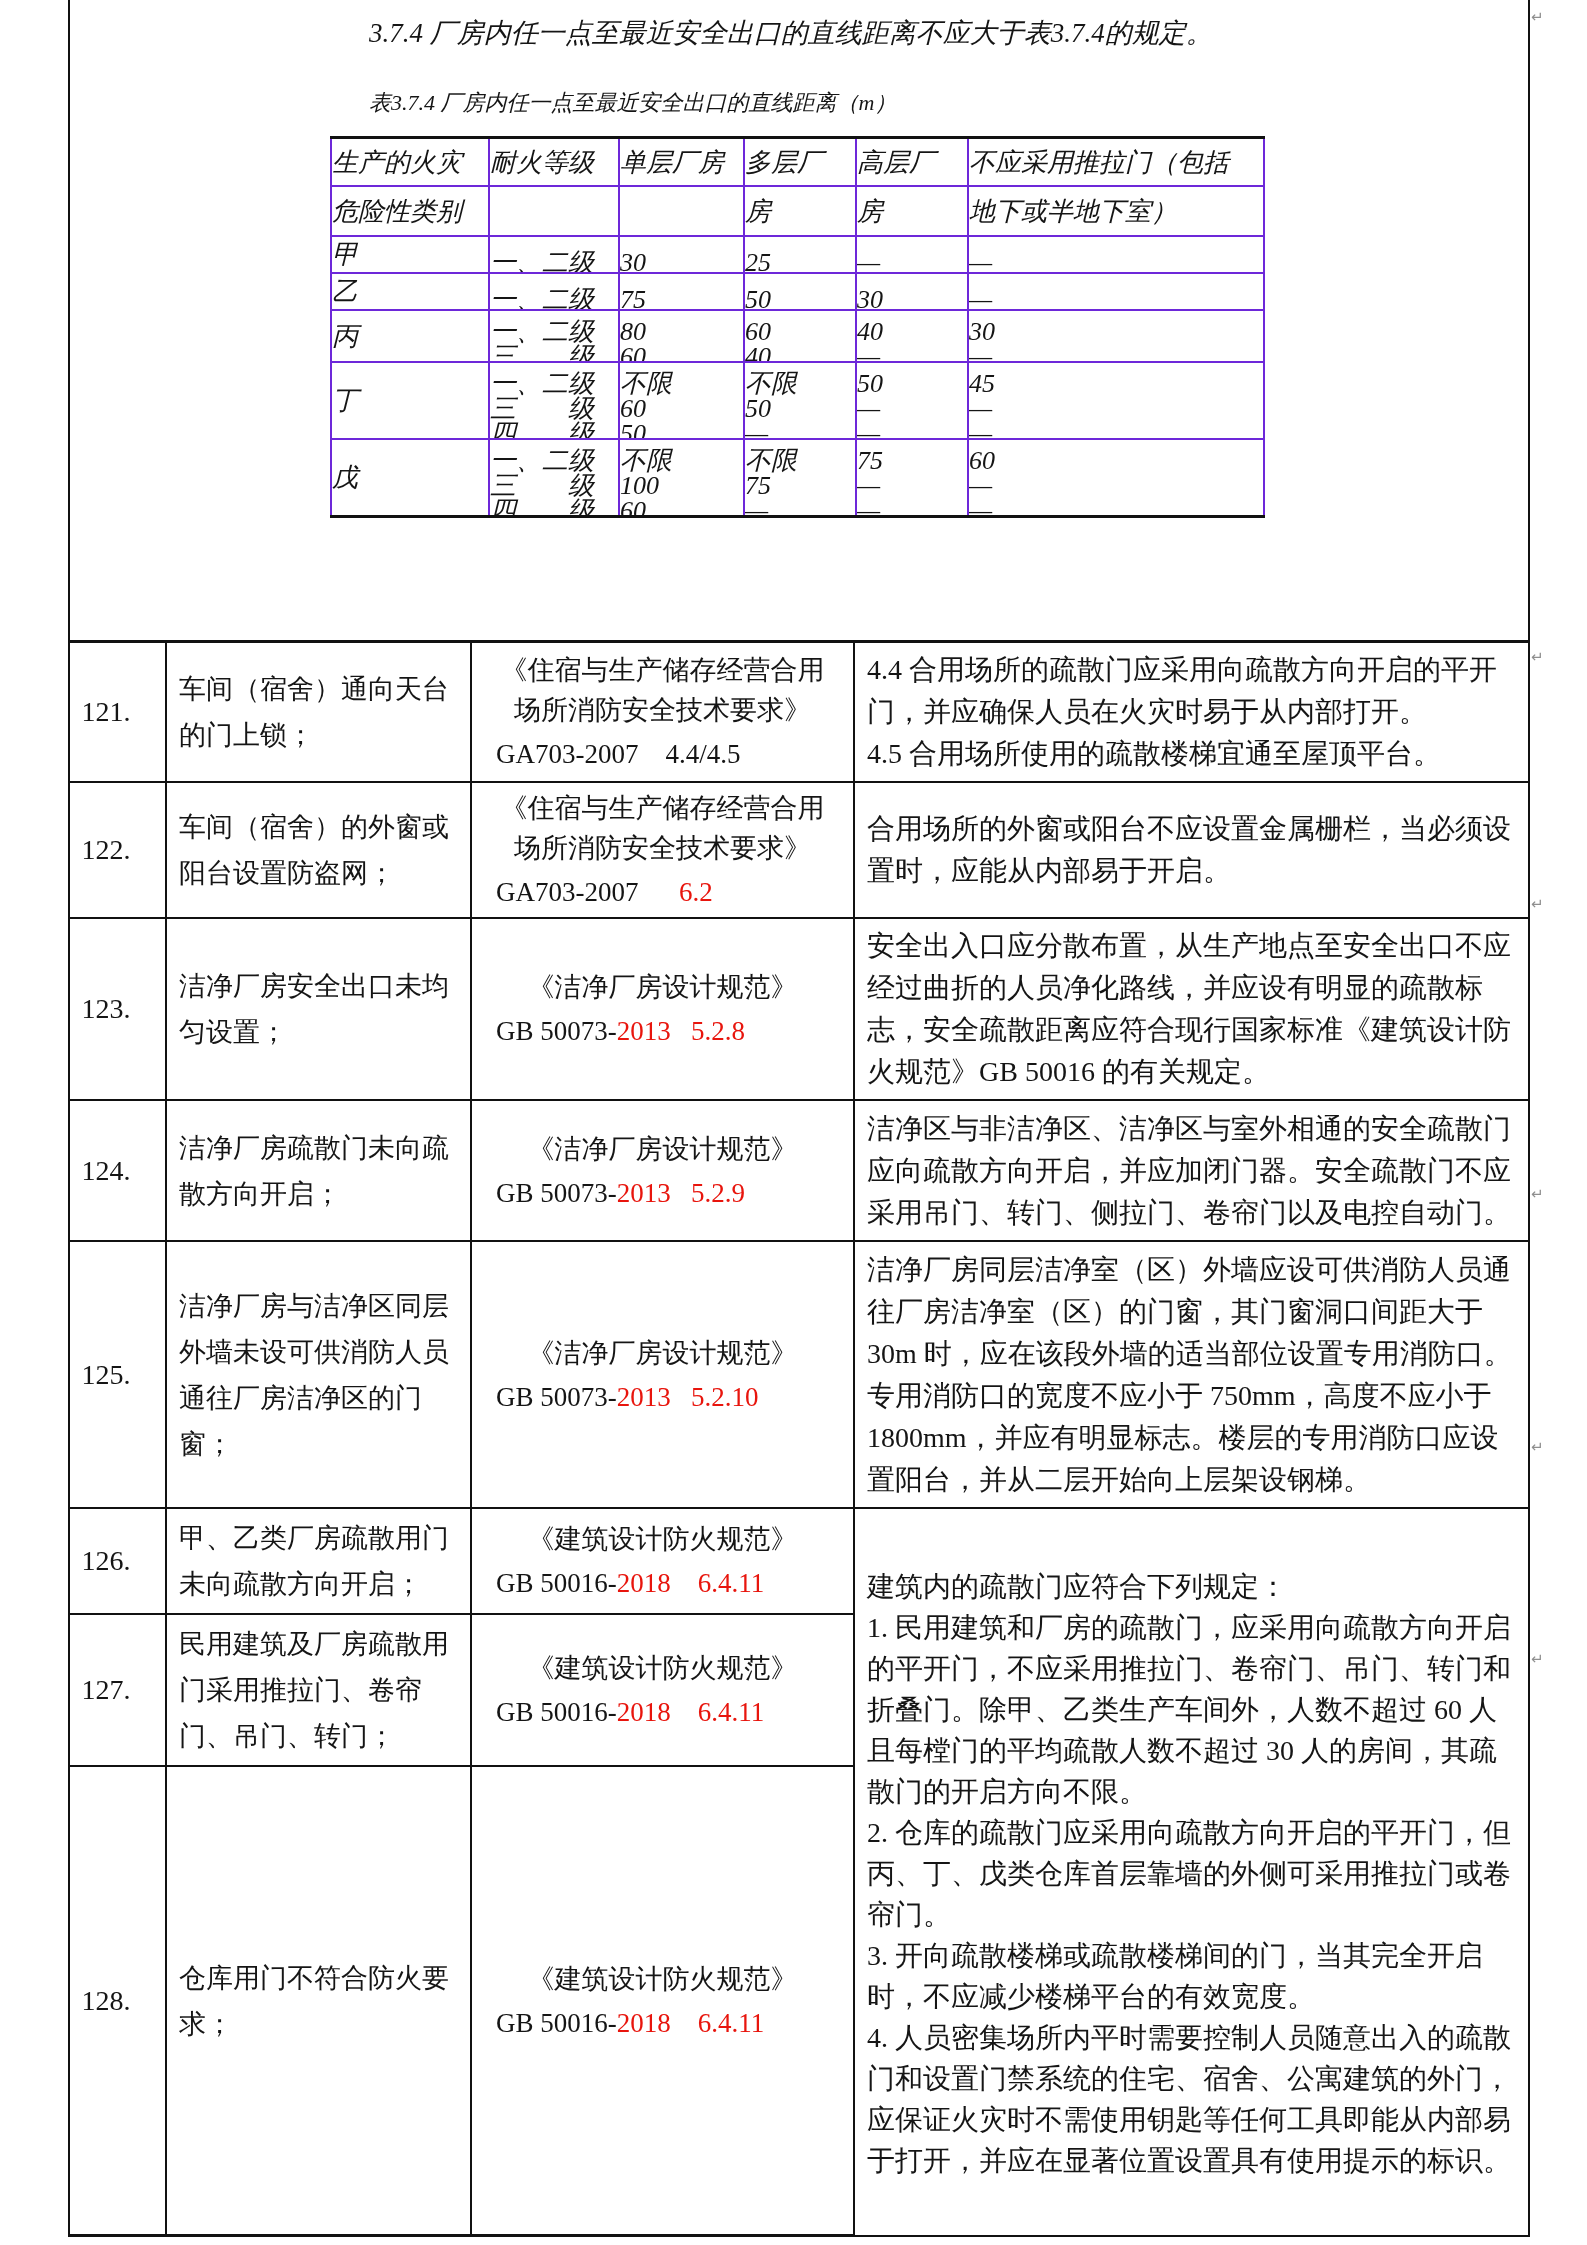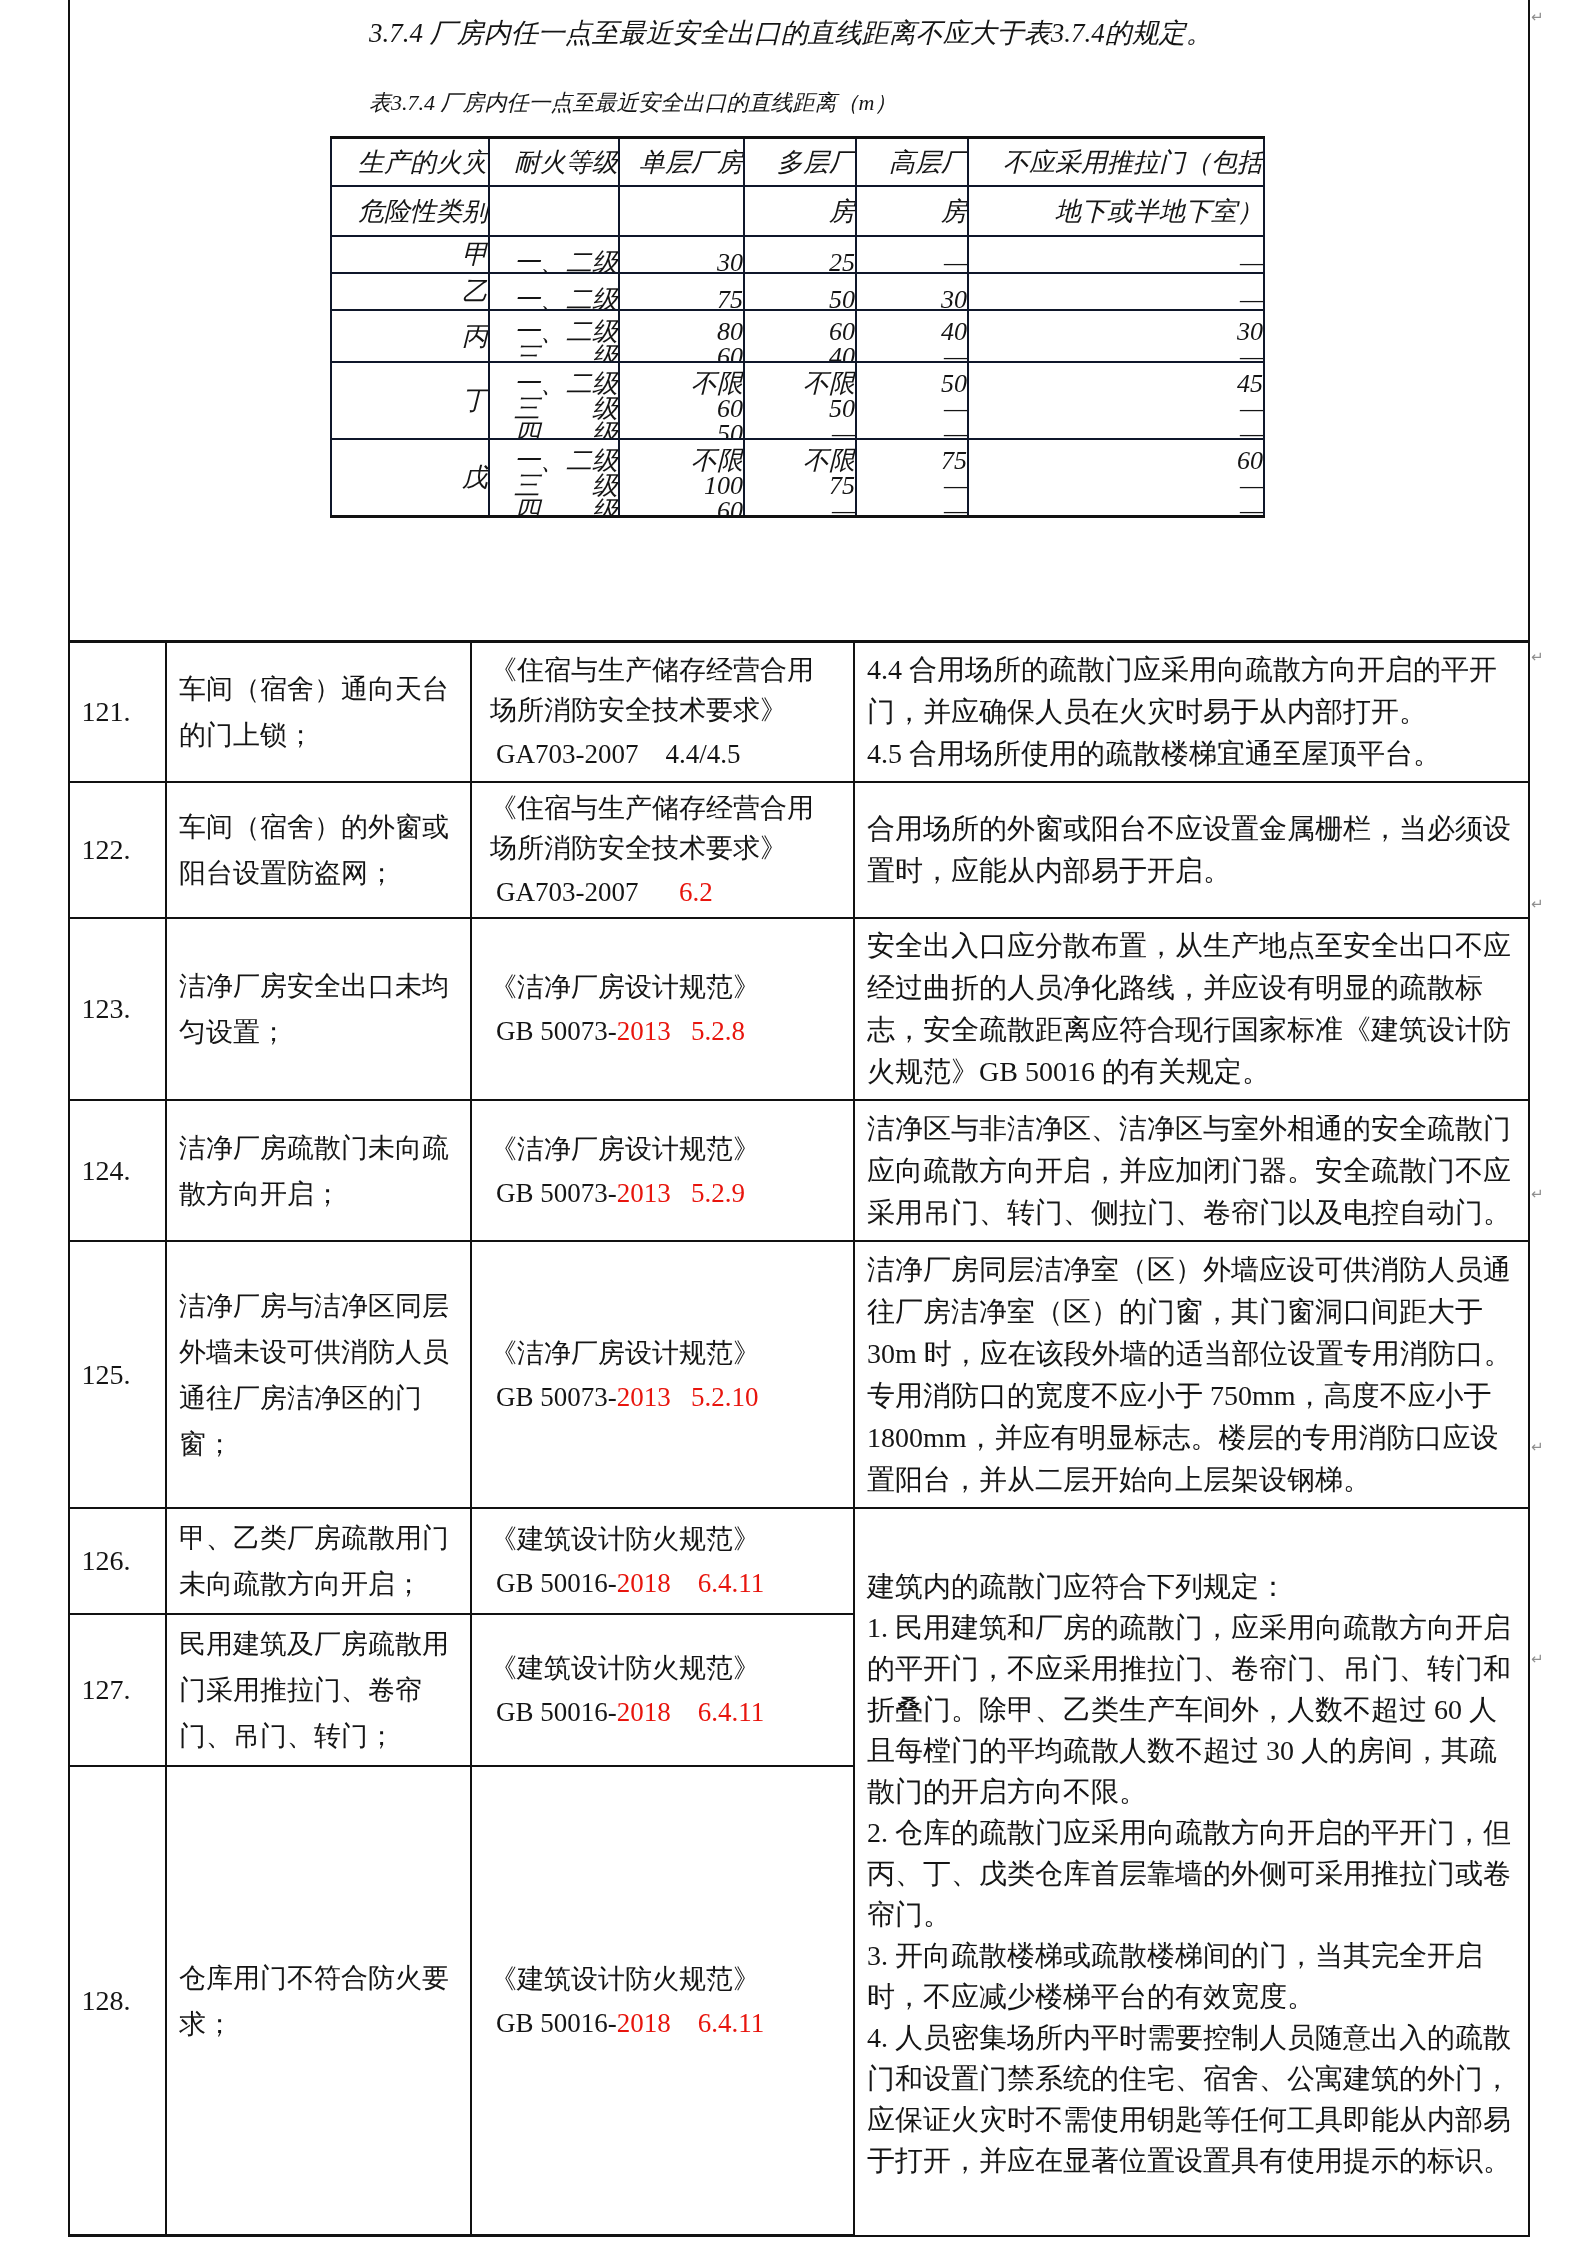--- a/index.html
+++ b/index.html
@@ -12,34 +12,34 @@
 
   
   table.outer{position:absolute;left:68px;top:0;width:1460px;border-collapse:collapse;table-layout:fixed;}
   table.outer td{border:2px solid #111;vertical-align:middle;overflow:hidden;}
   tr.row-a>td{border-top:none;border-bottom:3px solid #111;vertical-align:top;padding:0;height:640px;font-style:italic;}
   table.outer tr:last-child>td{border-bottom:3px solid #111;}
 
   td.c-no{text-align:center;font-size:28px;padding-right:24px;}
   td.c-issue{font-size:27px;line-height:46px;padding:6px 12px;text-align:left;}
   td.c-std{font-size:27px;line-height:40px;padding:4px 0;}
-  .std-title{margin:0;padding:0 18px;text-align:left;}
+  .std-title{margin:0;padding:0 18px;text-align:center;}
   .std-code{margin:4px 0 0 0;padding-left:24px;text-align:left;white-space:pre-wrap;}
   .red{color:var(--red,#e8150d);}
   td.c-detail{font-size:28px;line-height:42px;padding:6px 15px 6px 12px;text-align:left;white-space:pre-wrap;}
   td.c-detail-merged{line-height:41px;vertical-align:top;padding-top:10px;}
 
   tr.r121>td{height:112px;} tr.r122>td{height:122px;} tr.r123>td{height:168px;}
   tr.r124>td{height:127px;} tr.r125>td{height:253px;} tr.r126>td{height:84px;}
   tr.r127>td{height:125px;} tr.r128>td{height:455px;}
 
   
   table.inner{border-collapse:collapse;table-layout:fixed;width:933px;margin:136px 0 0 260px;
               font-size:26px;border-top:3px solid #111;}
-  table.inner td{border:2px solid #0f172a;text-align:right;vertical-align:middle;padding:0;}
+  table.inner td{border:2px solid #6d28d9;text-align:left;vertical-align:middle;padding:0;}
   tr.hd1>td{height:46px;} tr.hd2>td{height:48px;}
   table.inner td .ln{line-height:41px;height:25px;}
 
   
   .rmark{position:absolute;left:1531px;font-size:15px;color:#8f8f8f;
          font-family:"DejaVu Sans","Liberation Sans",sans-serif;}
 </style>
 </head>
 <body>
 

